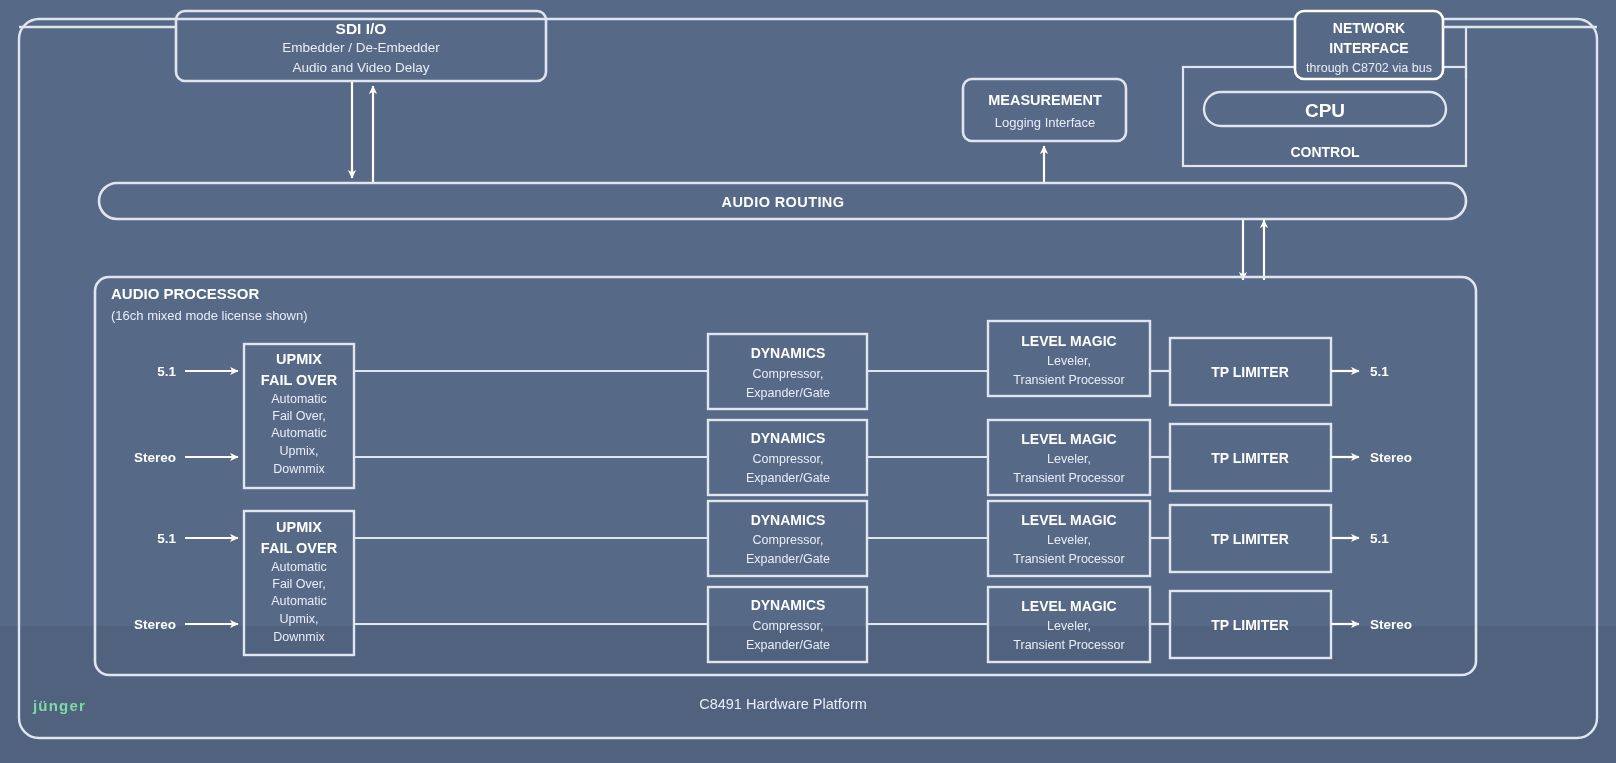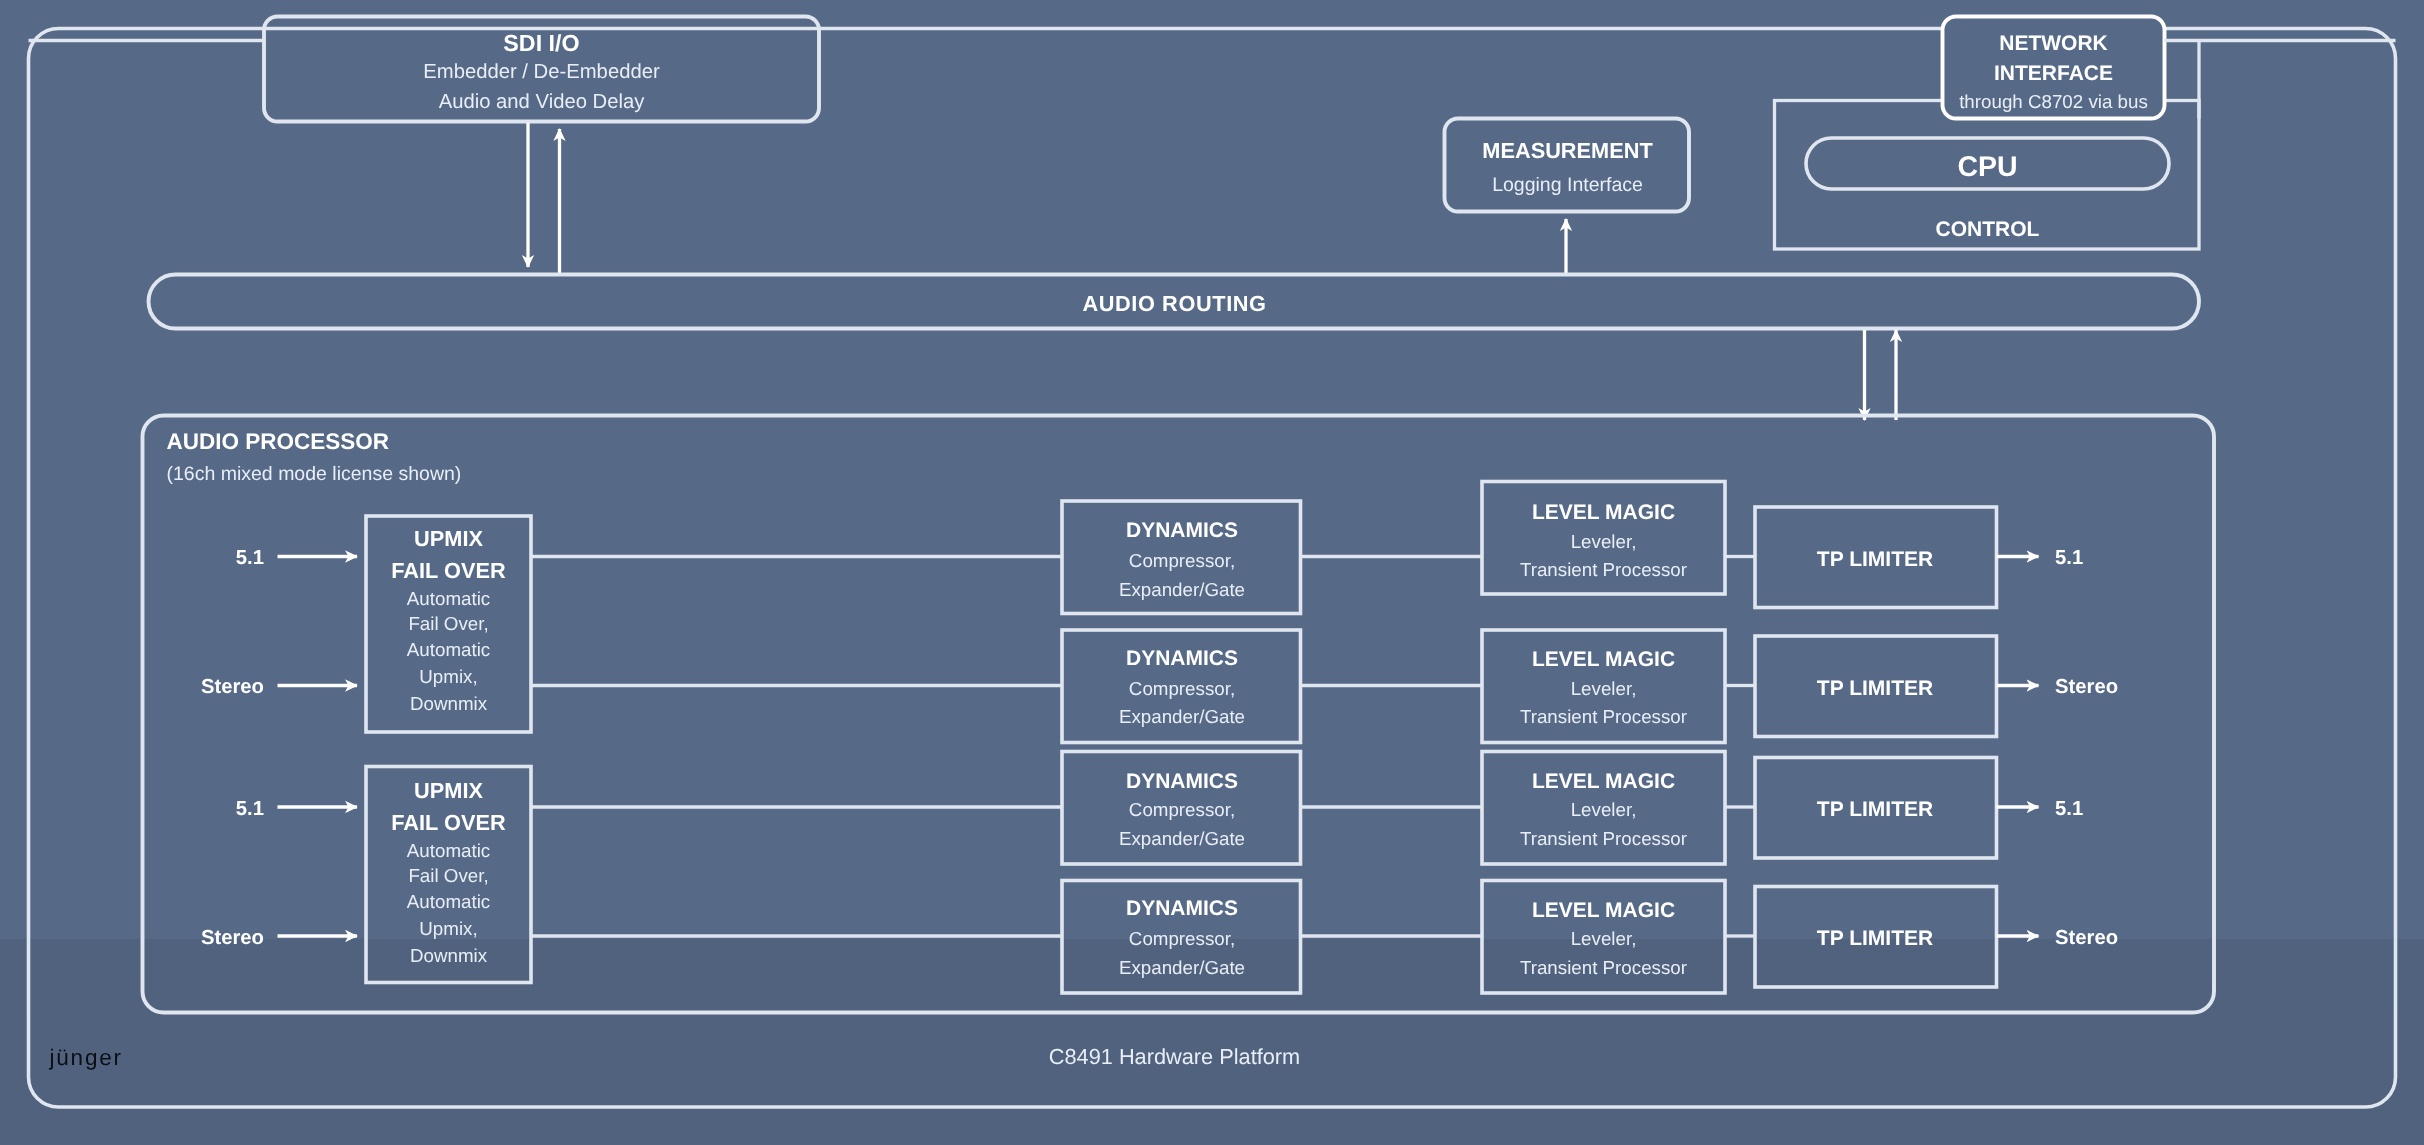--- a/index.html
+++ b/index.html
@@ -30,22 +30,22 @@
   text { fill: #ffffff; font-family: "Liberation Sans", sans-serif; }
   .t-bold { font-weight: bold; }
   .t-norm { font-weight: normal; fill: #e9eef6; }
   .logo {
     position: absolute;
     left: 33px;
     top: 697px;
     font-family: "Liberation Sans", sans-serif;
     font-size: 15px;
     letter-spacing: 1.2px;
-    color: #000000;
-    font-weight: normal;
+    color: #86efac;
+    font-weight: bold;
     opacity: .85;
   }
 </style>
 </head>
 <body>
 
 <div id="stage">
 
   <svg id="diagram" viewBox="0 0 1616 763">
     <defs>

